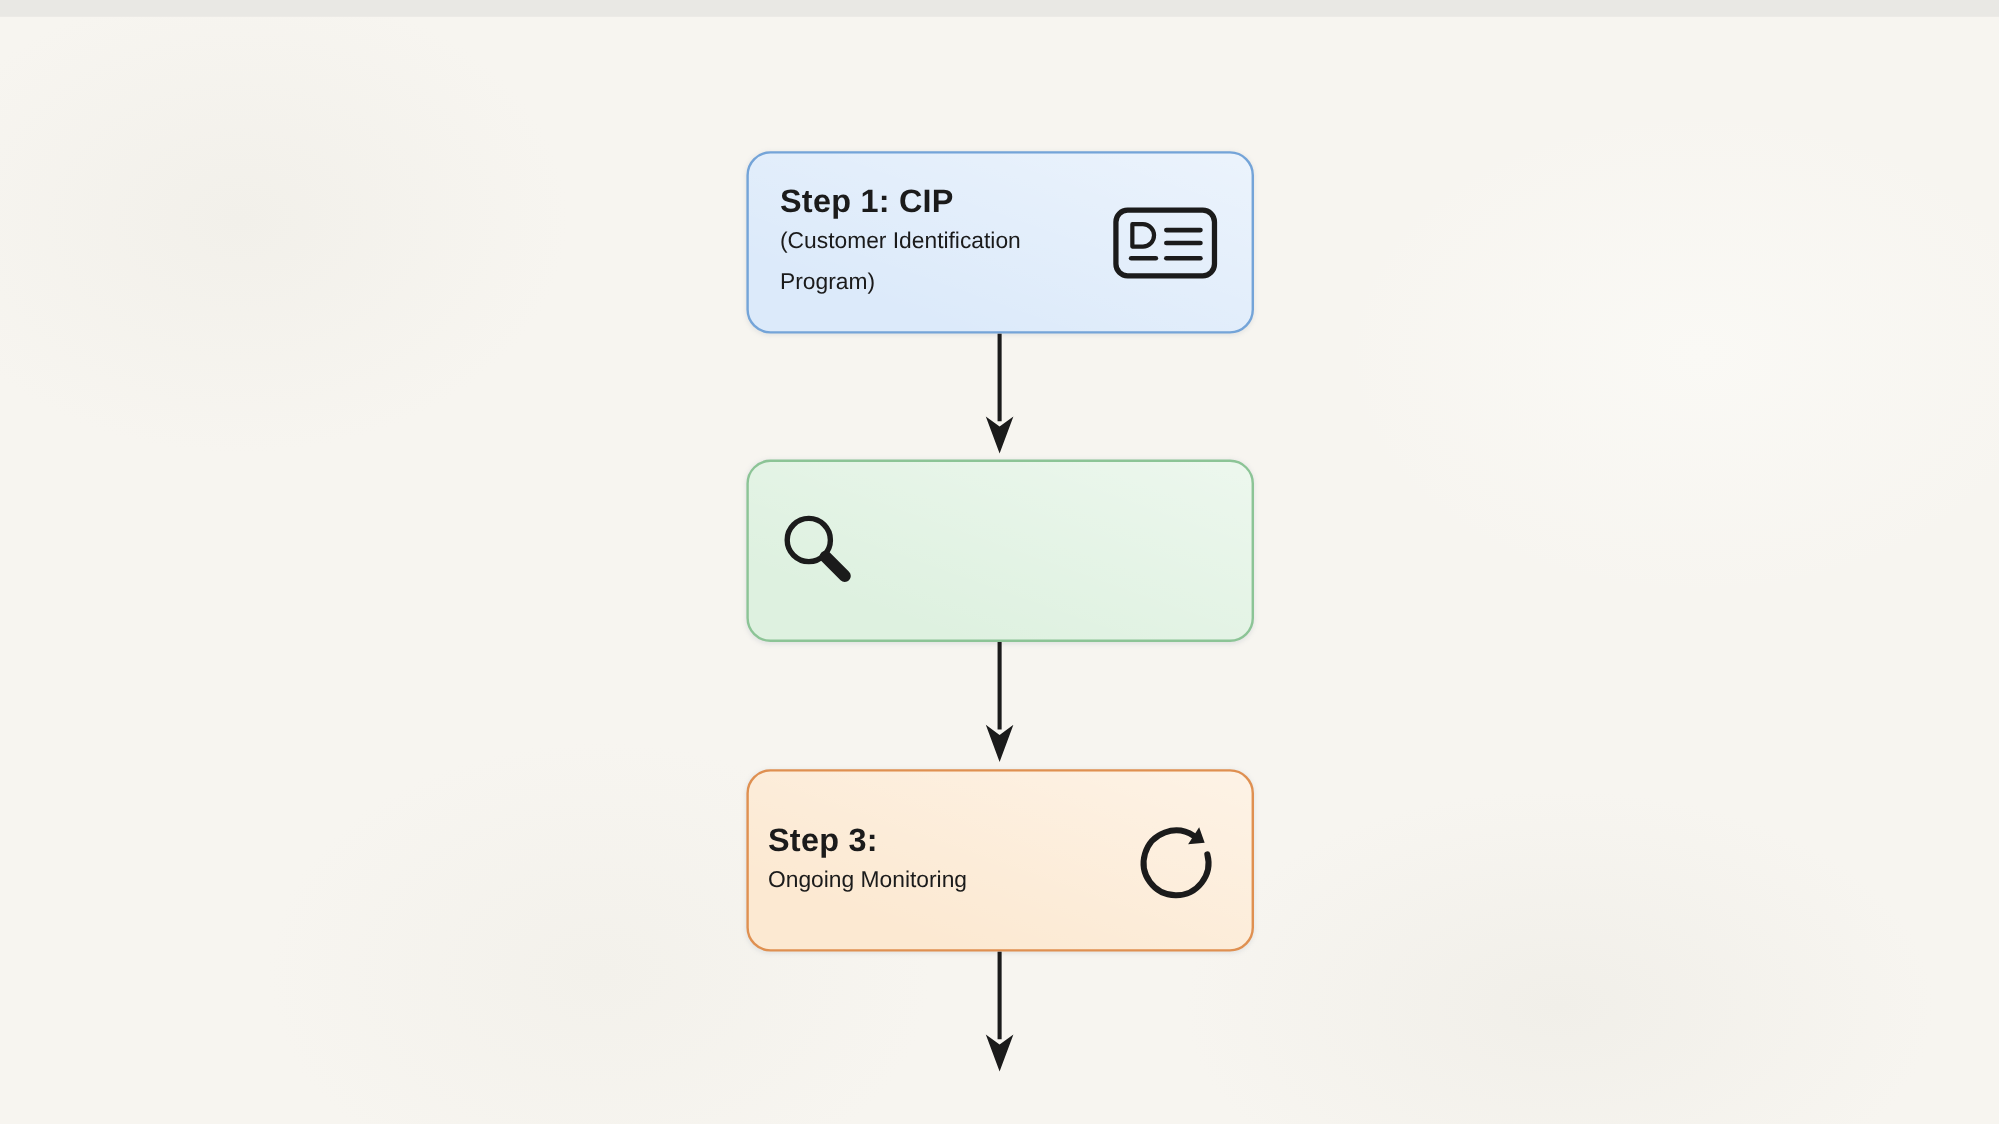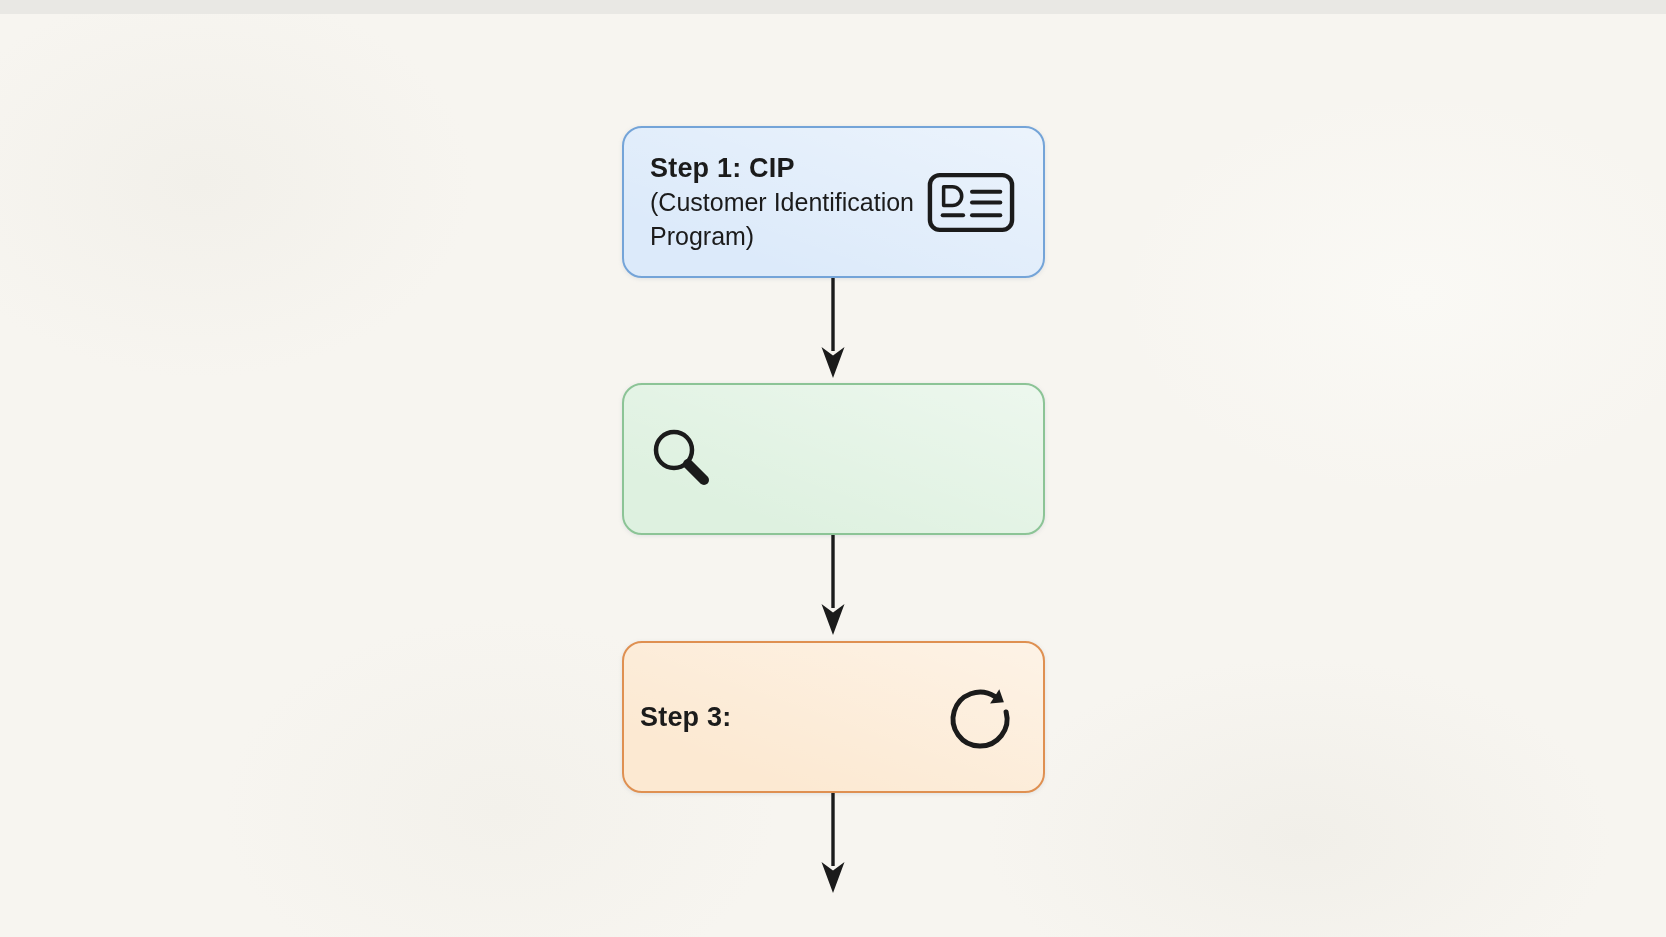--- a/index.html
+++ b/index.html
@@ -39,21 +39,21 @@
 
   .step-text { display: block; }
   .step-title {
     font-weight: bold;
     font-size: 27px;
     line-height: 34px;
     letter-spacing: 0.2px;
   }
   .step-sub {
     font-weight: normal;
-    font-size: 25px;
+    font-size: 19px;
     line-height: 34px;
     white-space: nowrap;
   }
   .step-text.wrap .step-sub { white-space: normal; max-width: 294px; }
 
   .step-icon { flex: 0 0 auto; display: block; }
   .step-icon svg { display: block; }
 
   .flow-arrow {
     position: absolute;
@@ -106,20 +106,21 @@
   <div class="flow-arrow pos-2">
     <svg width="30" height="102" viewBox="0 0 30 102">
       <line x1="15" y1="0" x2="15" y2="73" stroke="currentColor" stroke-width="3.4"></line>
       <path d="M15,100 L3.5,69 L15,77.5 L26.5,69 Z" fill="currentColor"></path>
     </svg>
   </div>
 
   <div class="step-box pos-3" style="background-color: rgb(252, 233, 210); border-color: rgb(223, 144, 81); padding-left: 16px;">
     <div class="step-text">
       <div class="step-title">Step 3:</div>
+      <div class="step-sub">Ongoing Monitoring</div>
     </div>
     <span class="step-icon">
       <svg width="70" height="70" viewBox="0 0 70 70" fill="none">
         <path d="M61.1,30 A27,27 0 1 1 49.7,14.4" stroke="currentColor" stroke-width="5" stroke-linecap="round"></path>
         <polygon points="58.9,20.3 45.1,21.5 54.3,7.3" fill="currentColor"></polygon>
       </svg>
     </span>
   </div>
 
   <div class="flow-arrow pos-3">

